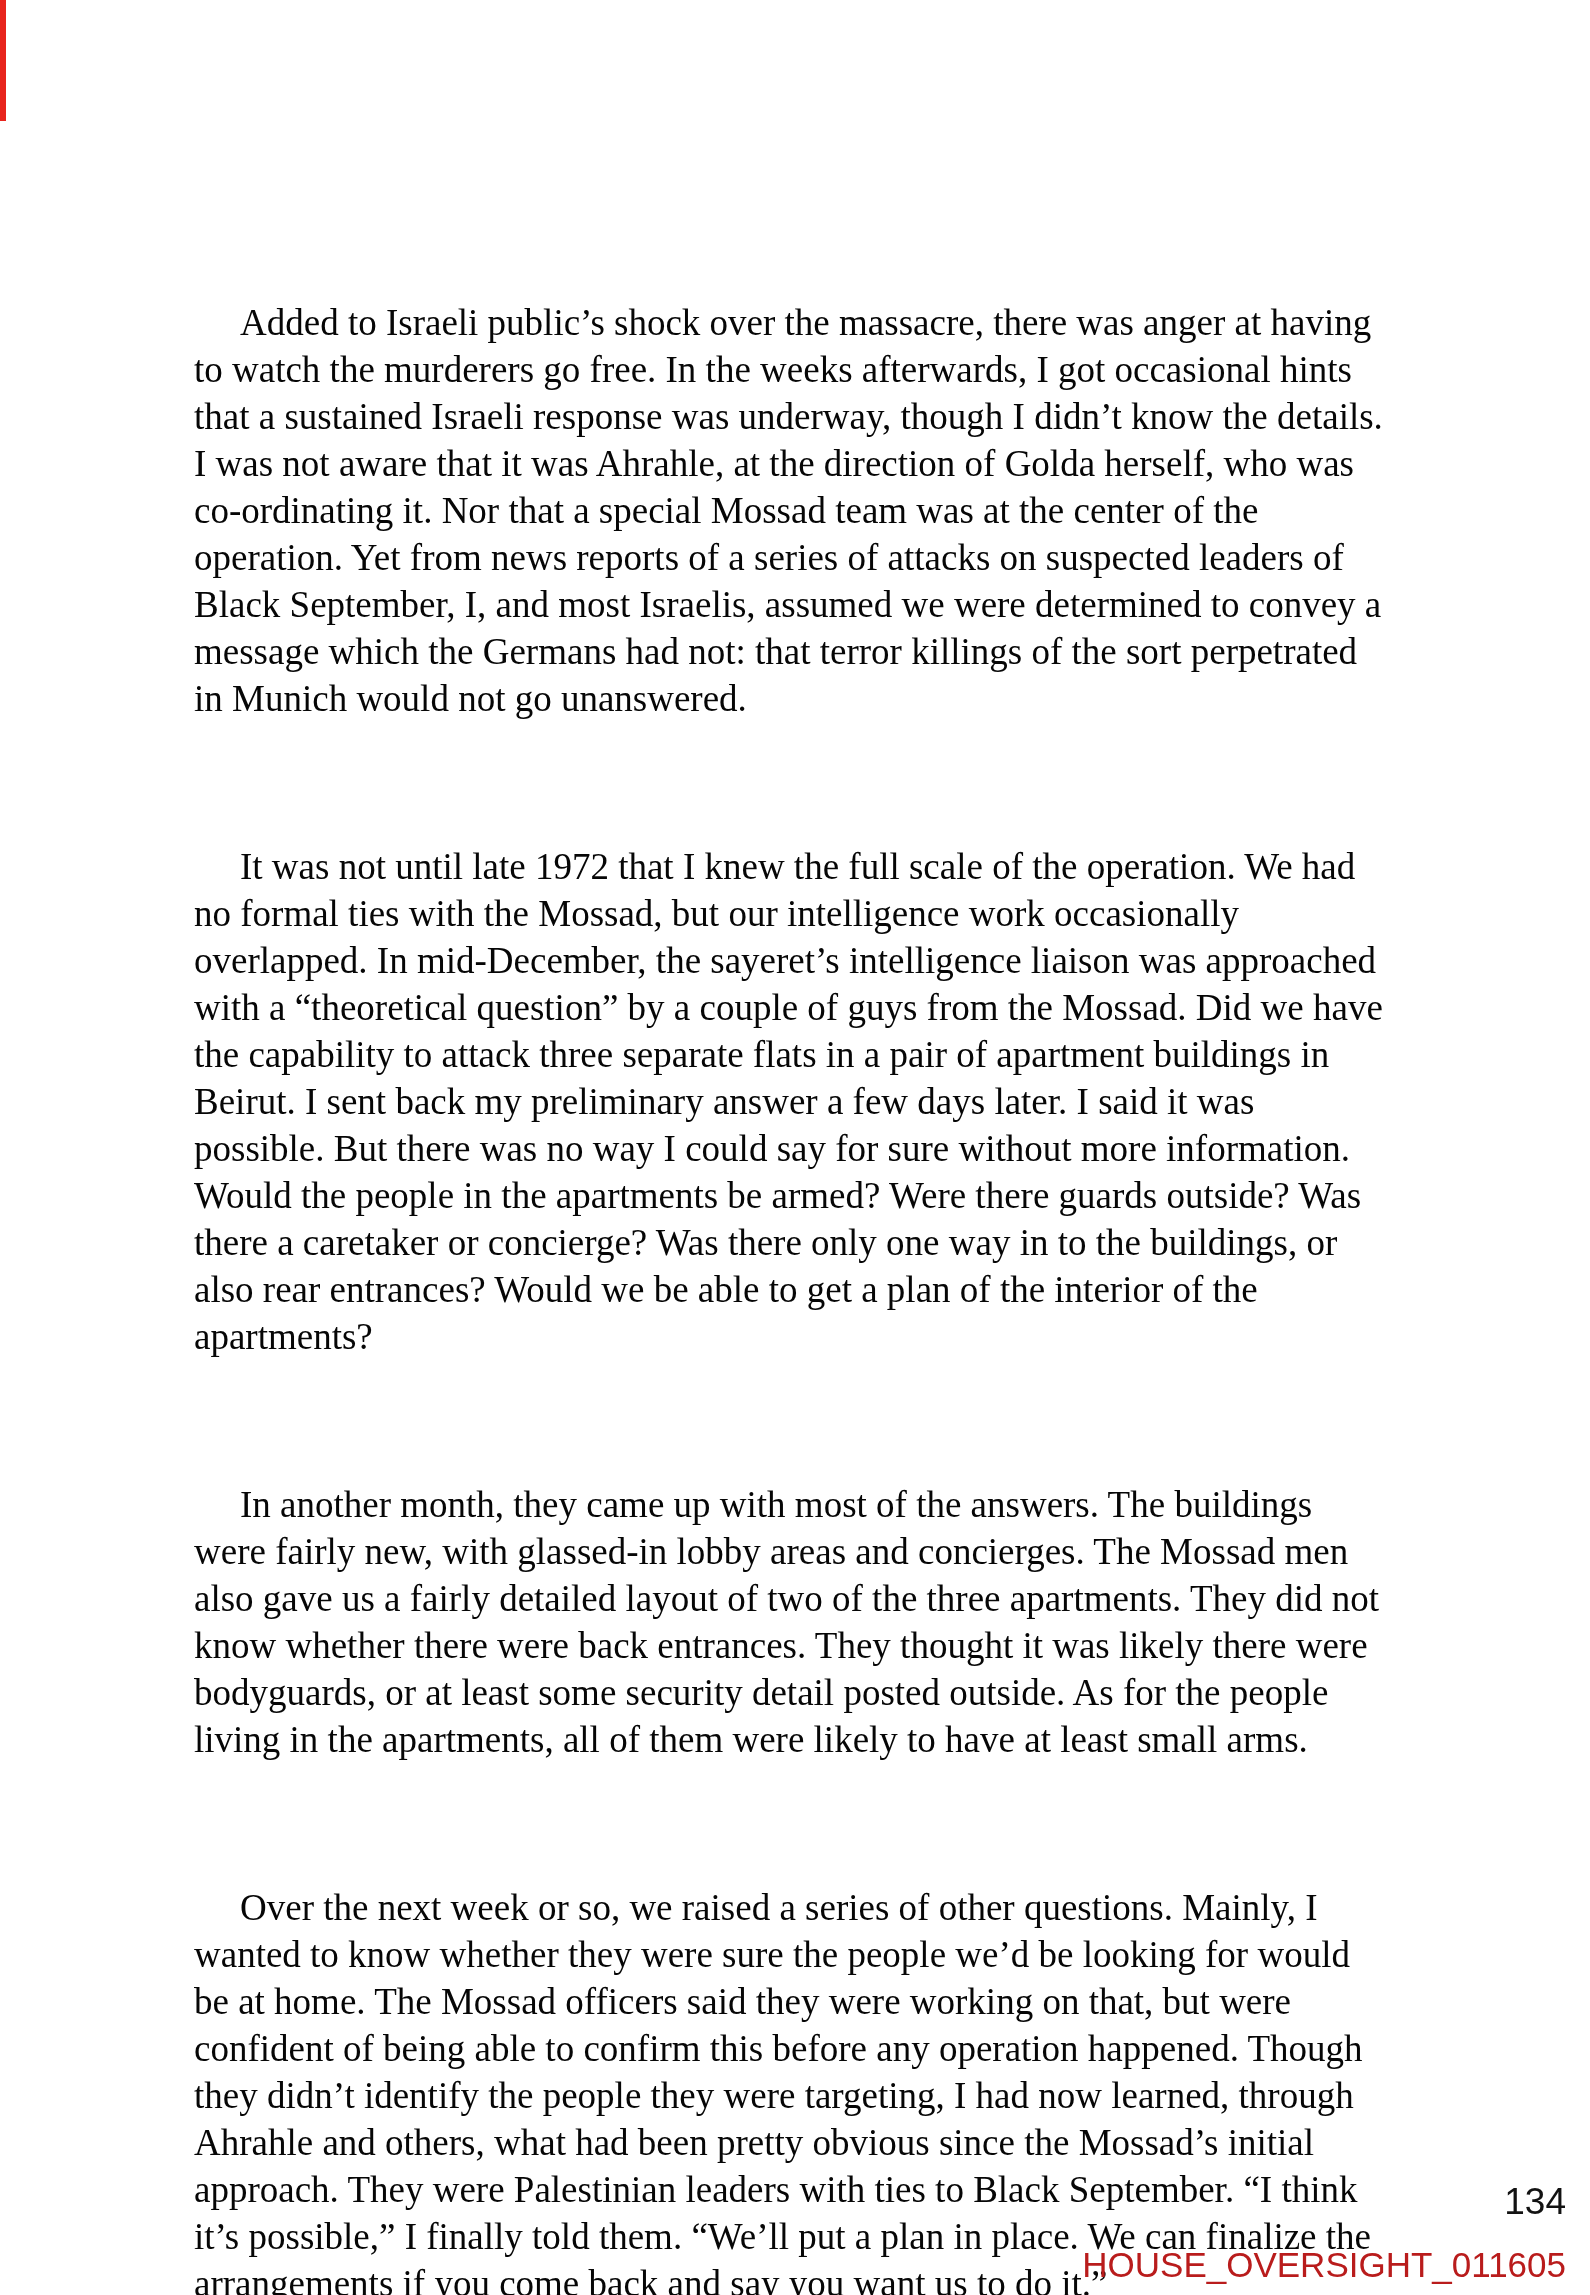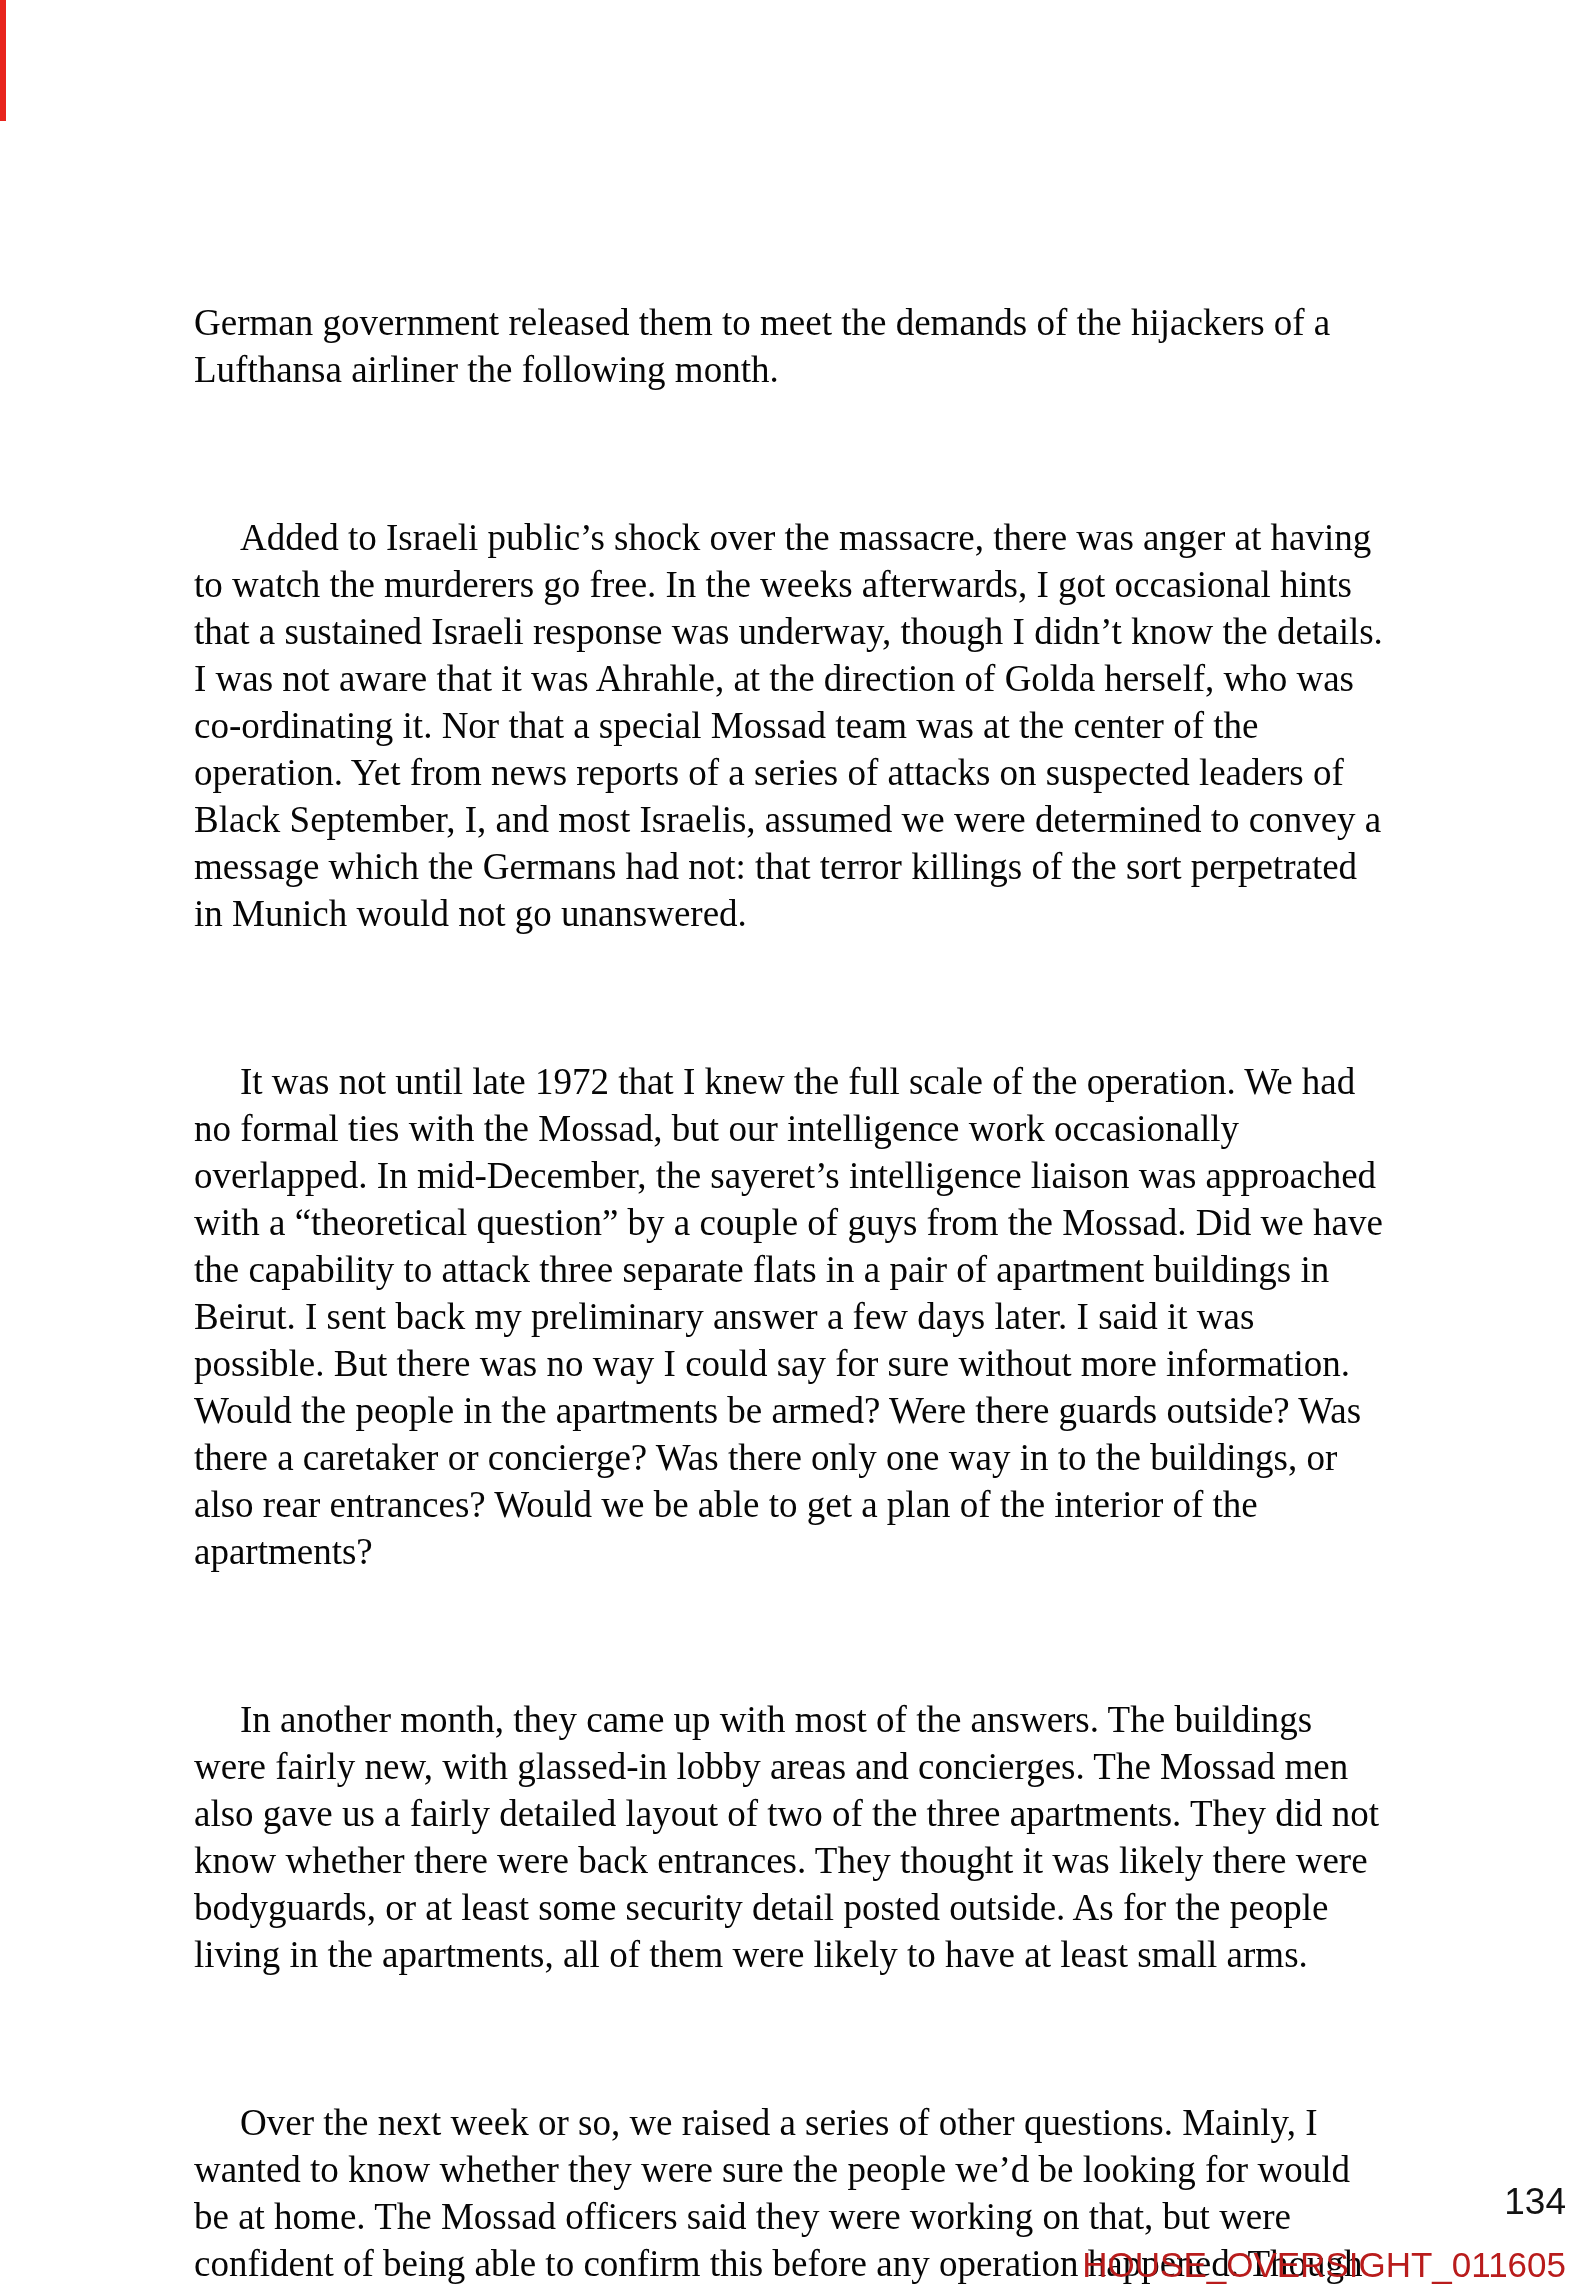--- a/index.html
+++ b/index.html
@@ -60,22 +60,20 @@
   }
 </style>
 </head>
 <body>
 
 <div class="page">
 
   <div class="red-edge-mark" style="background: rgb(232, 36, 29);"></div>
 
   <main class="body-text">
-    <p class="para noindent">German government released them to meet the demands of the hijackers of a
-Lufthansa airliner the following month.</p>
     <p class="para">Added to Israeli public’s shock over the massacre, there was anger at having
 to watch the murderers go free. In the weeks afterwards, I got occasional hints
 that a sustained Israeli response was underway, though I didn’t know the details.
 I was not aware that it was Ahrahle, at the direction of Golda herself, who was
 co-ordinating it. Nor that a special Mossad team was at the center of the
 operation. Yet from news reports of a series of attacks on suspected leaders of
 Black September, I, and most Israelis, assumed we were determined to convey a
 message which the Germans had not: that terror killings of the sort perpetrated
 in Munich would not go unanswered.</p>
     <p class="para">It was not until late 1972 that I knew the full scale of the operation. We had

